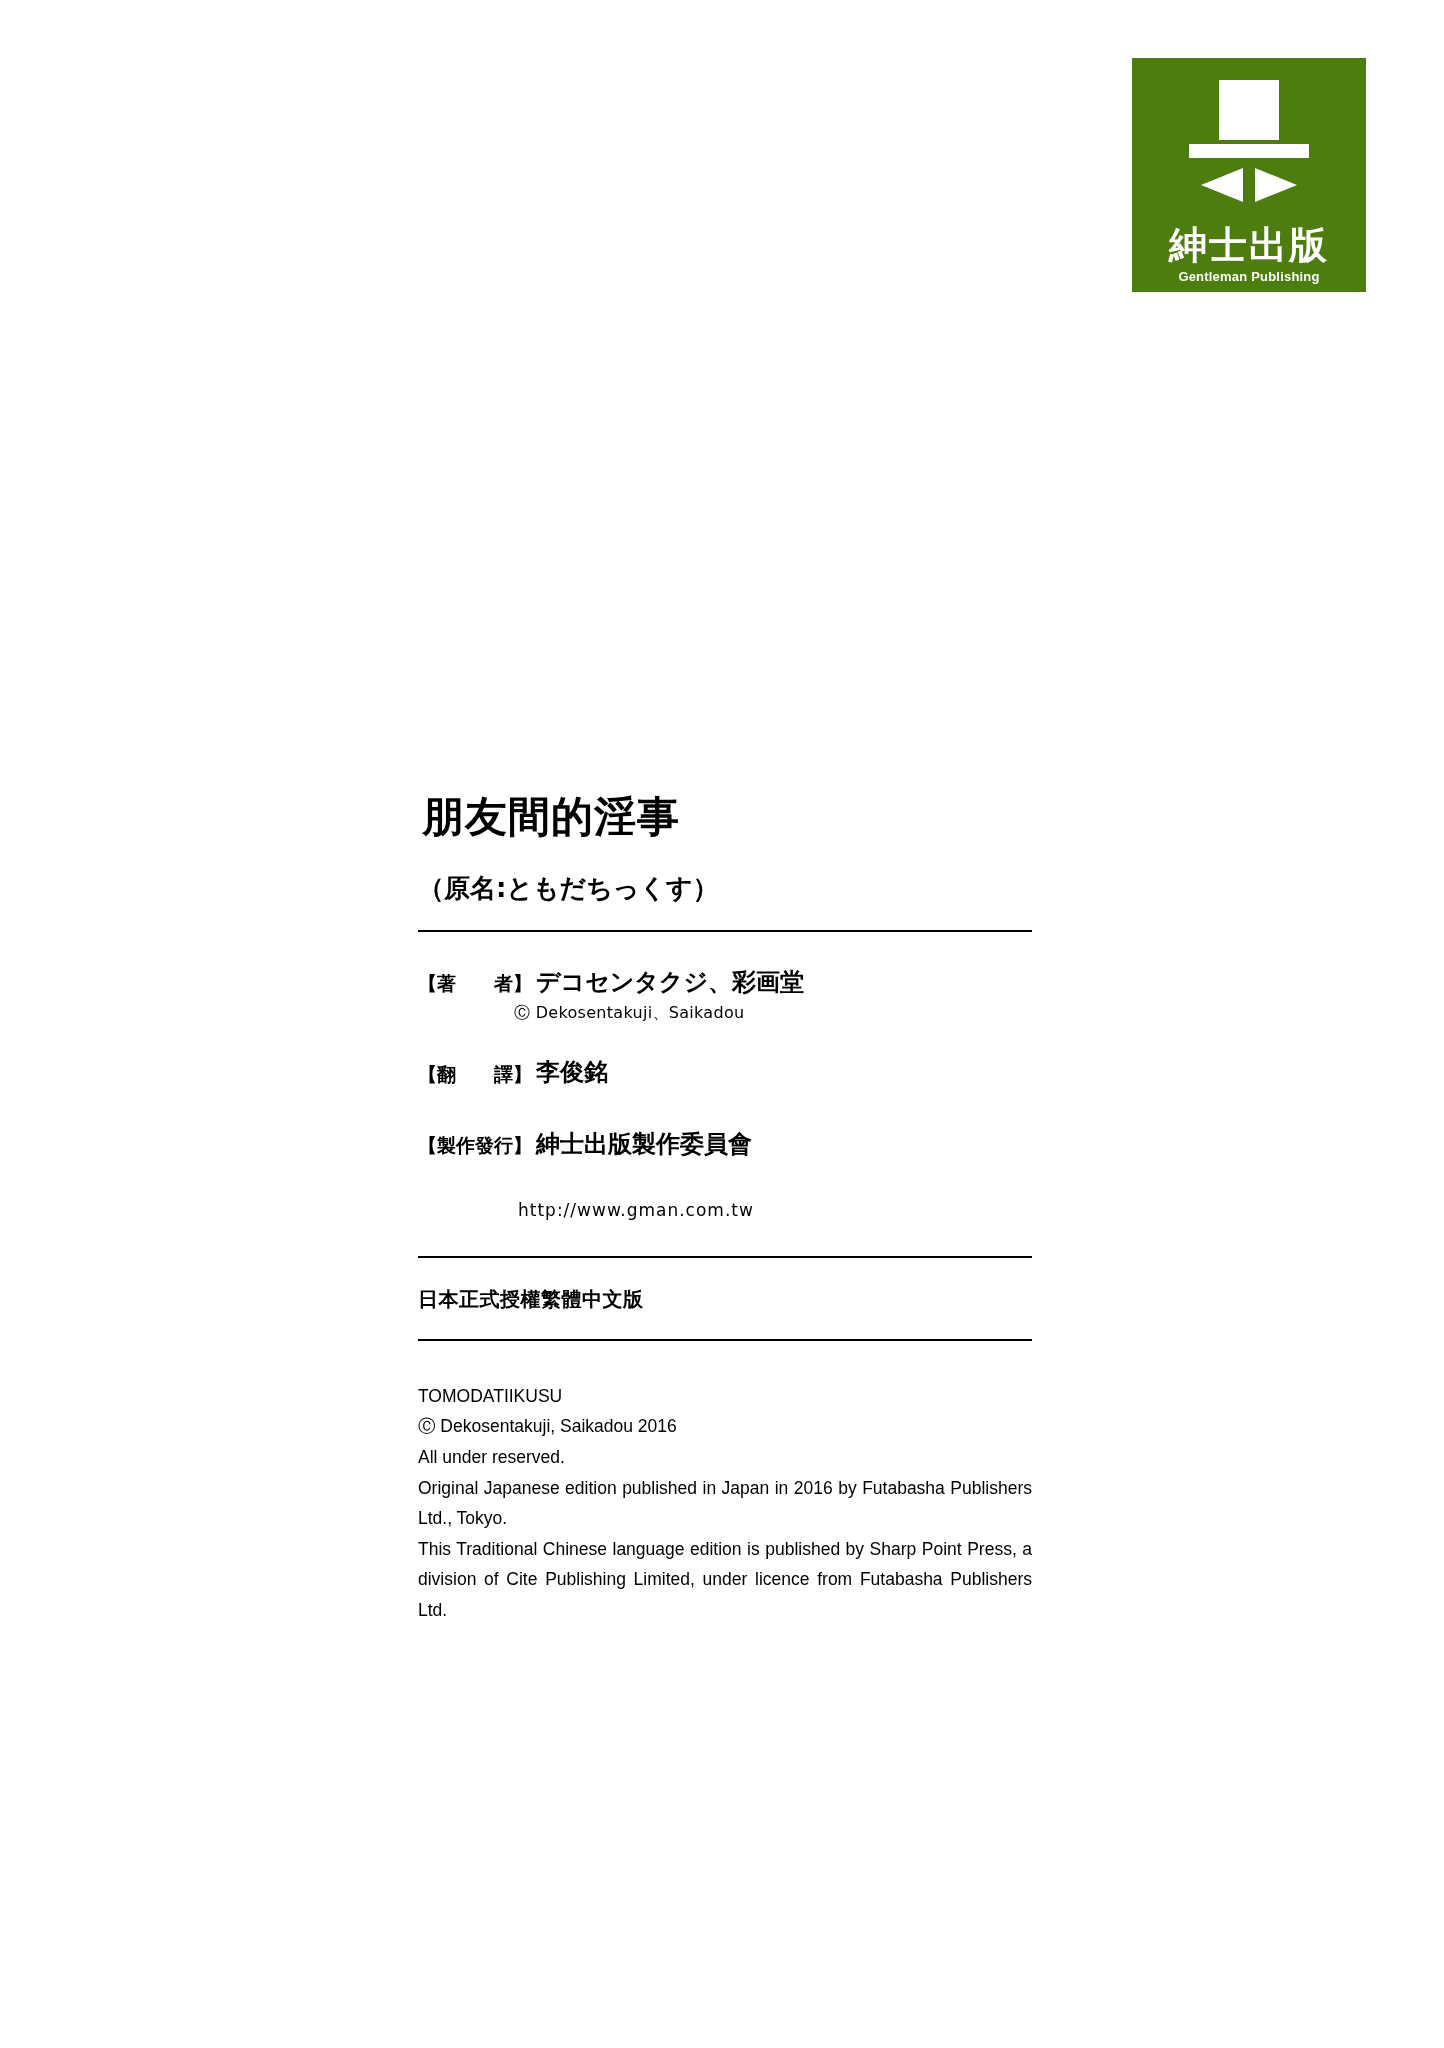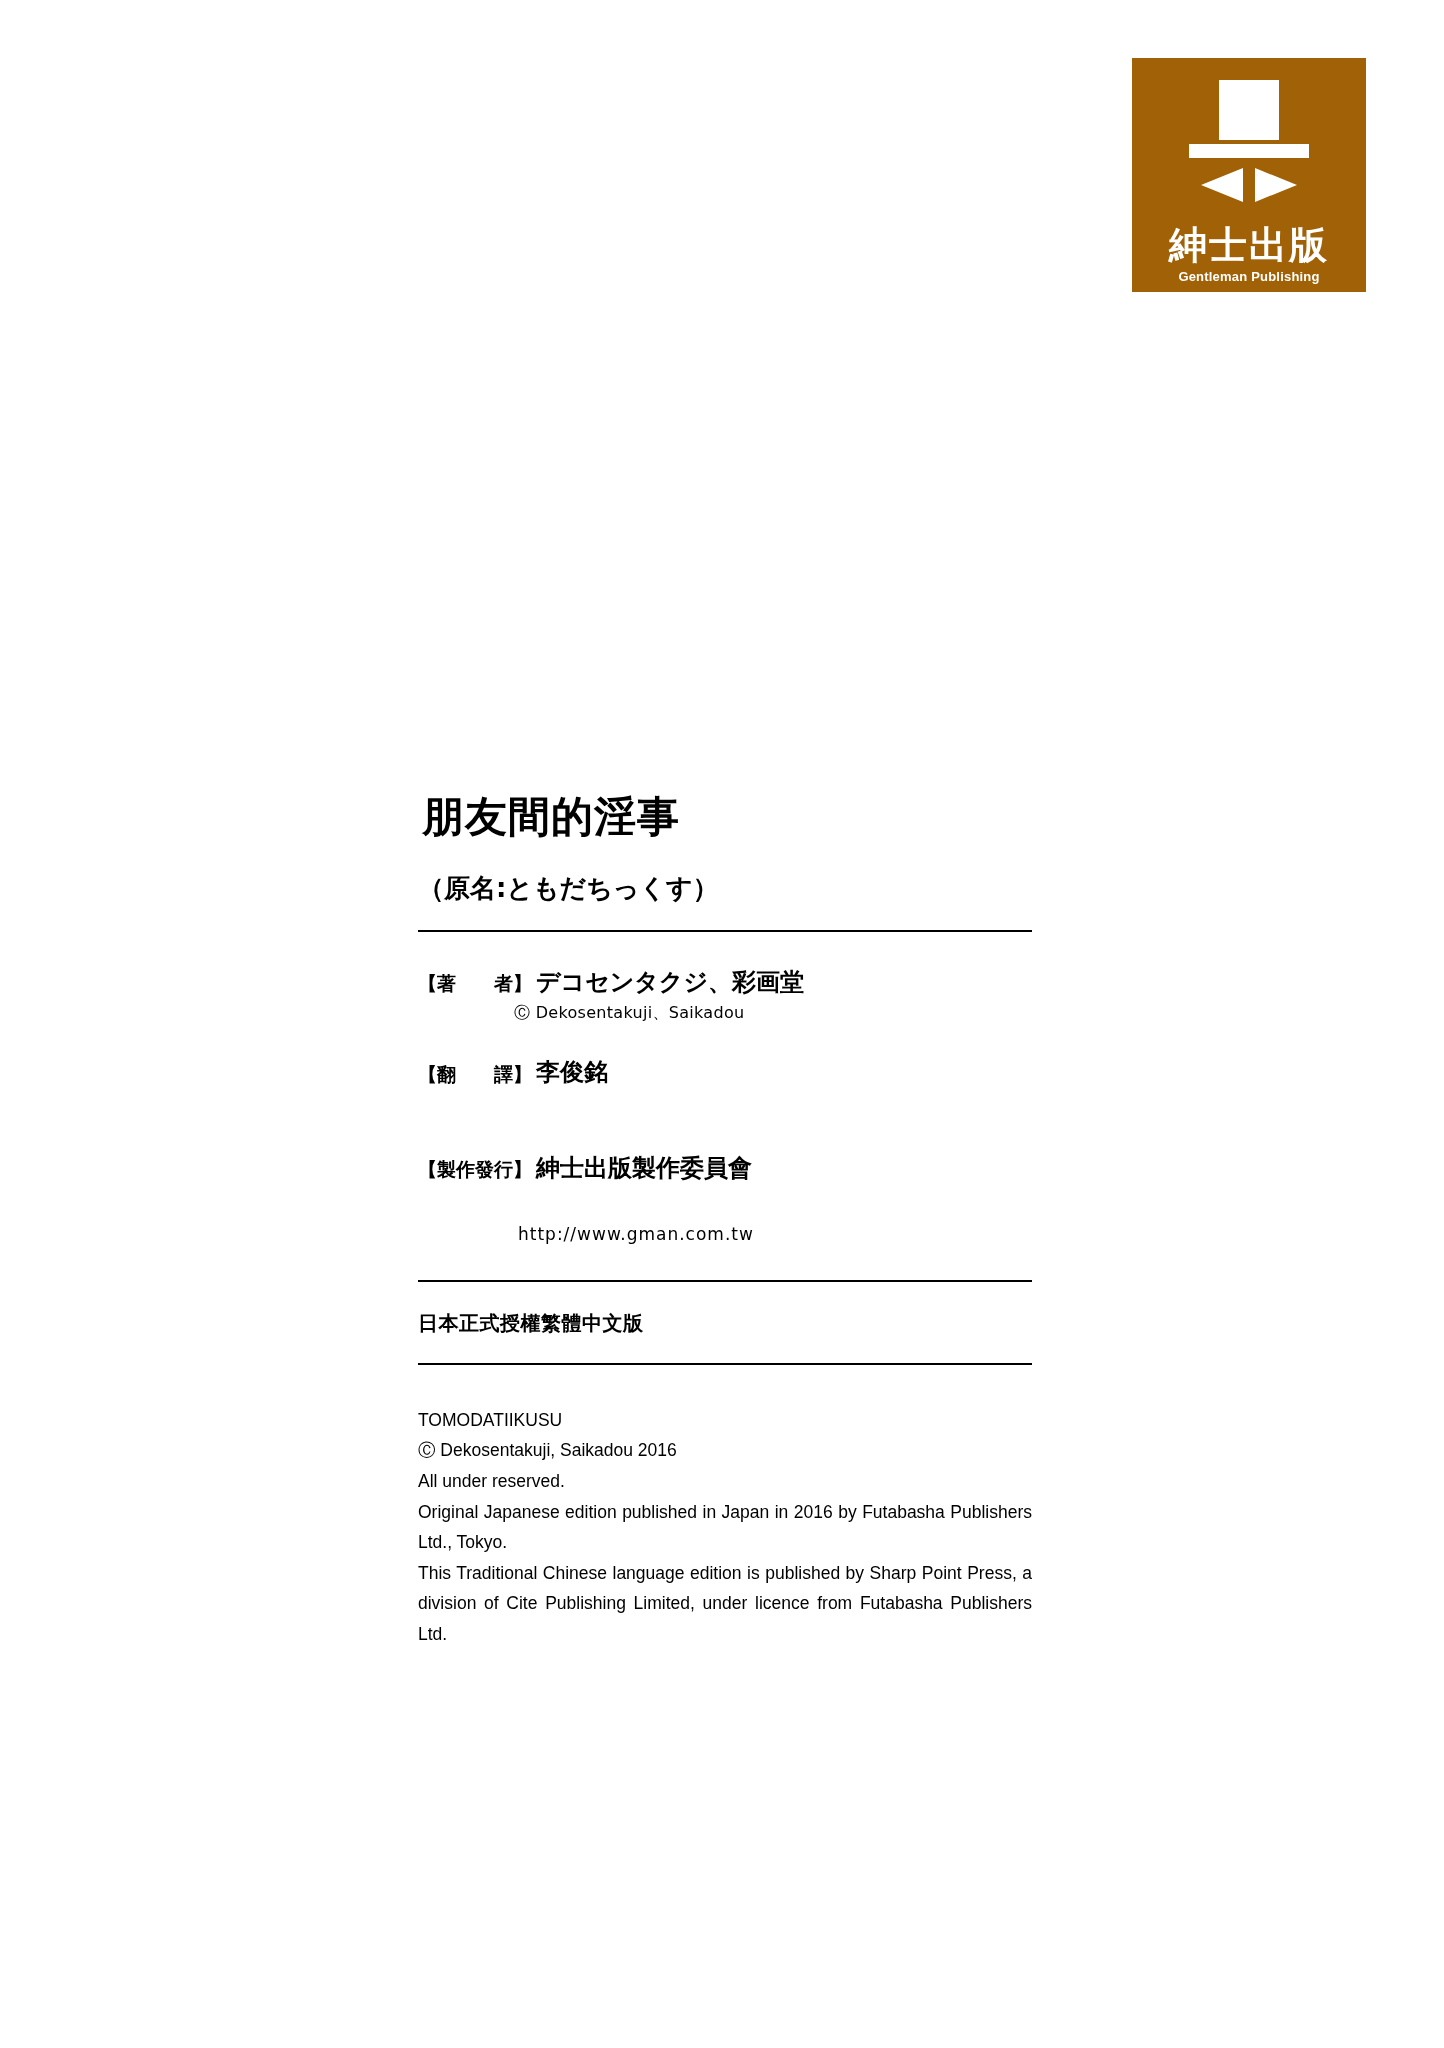--- a/index.html
+++ b/index.html
@@ -16,21 +16,21 @@
     overflow: hidden;
   }
 
   
   .logo-box {
     position: absolute;
     top: 58px;
     left: 1132px;
     width: 234px;
     height: 234px;
-    background: #a16207;
+    background: #4d7c0f;
     display: flex;
     flex-direction: column;
     align-items: center;
     justify-content: flex-start;
   }
   .logo-hat {
     position: relative;
     width: 120px;
     height: 78px;
     margin-top: 22px;
@@ -140,21 +140,21 @@
     margin-left: 4px;
   }
   .credit-sub {
     font-size: 16px;
     margin-left: 96px;
     margin-top: 5px;
     letter-spacing: 0.3px;
     font-family: "DejaVu Sans", sans-serif;
   }
   .credit-row.spaced { margin-top: 32px; align-items: flex-end; }
-  .credit-row.pub { margin-top: 64px; }
+  .credit-row.pub { margin-top: 40px; }
 
   .website {
     margin-top: 40px;
     margin-left: 100px;
     font-size: 17px;
     letter-spacing: 1px;
     font-family: "DejaVu Sans", sans-serif;
   }
 
   .rule-mid { margin-top: 36px; }

